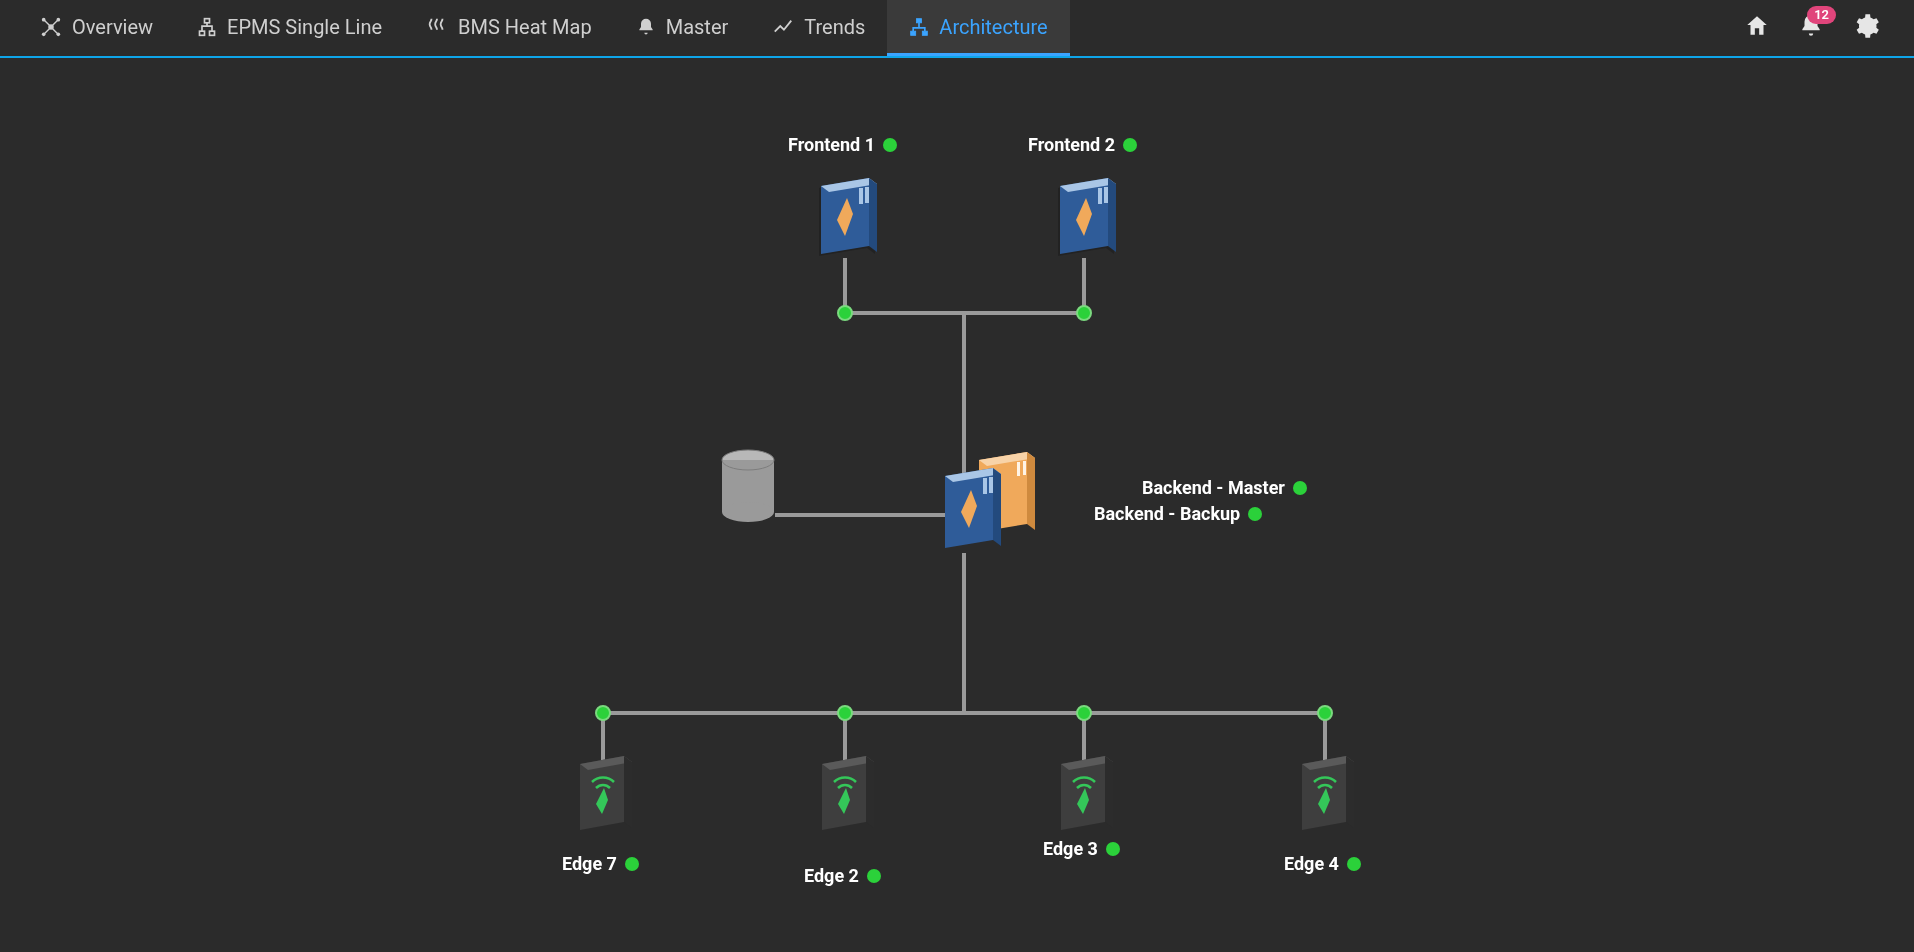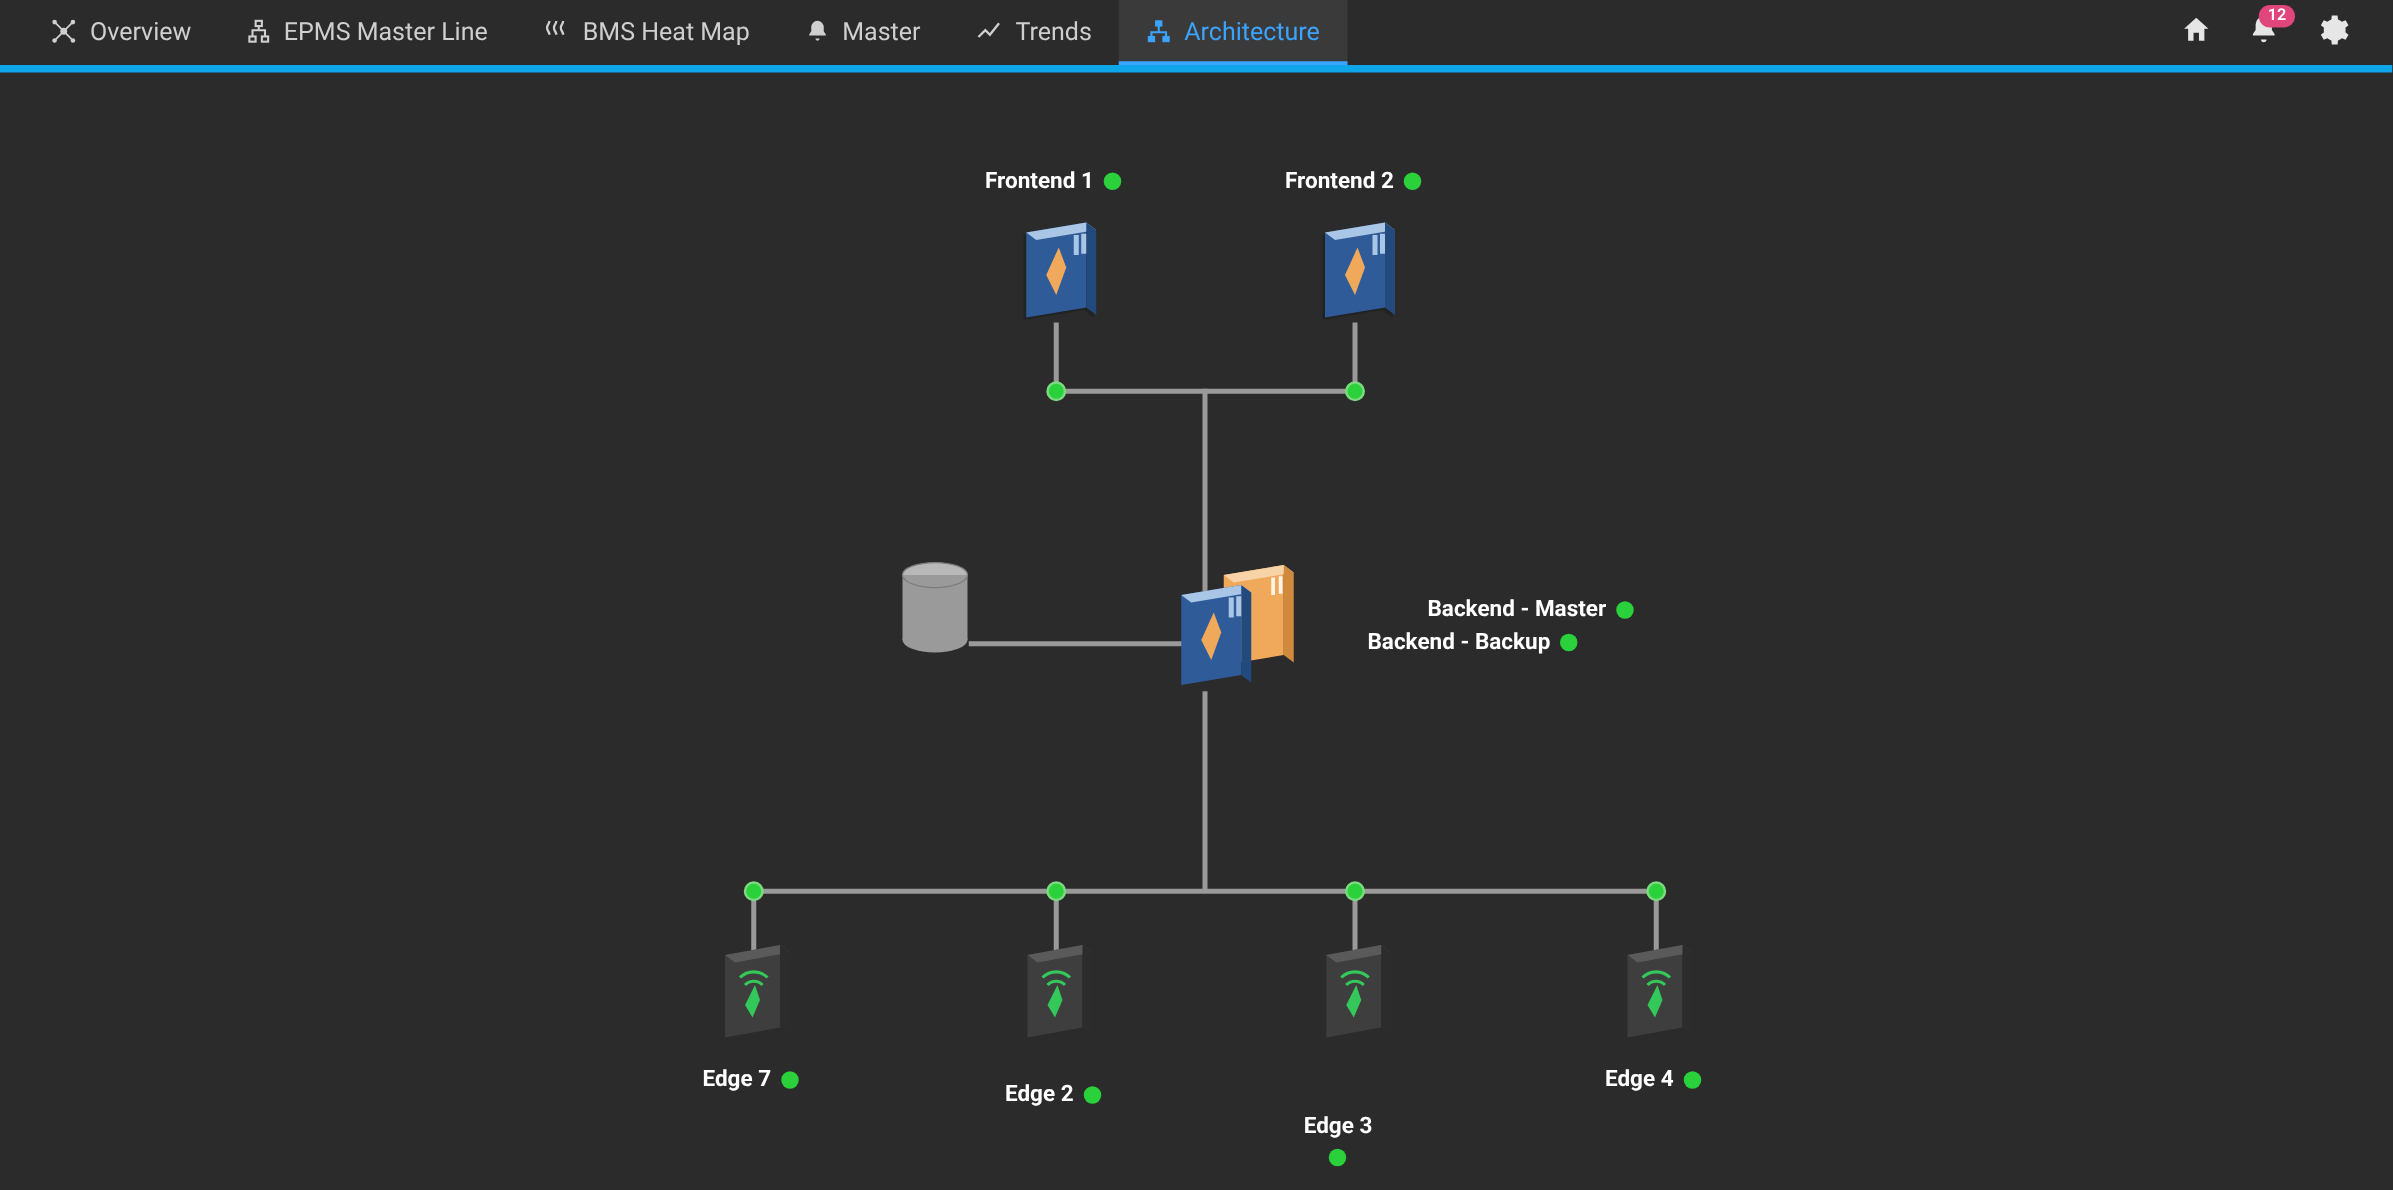--- a/index.html
+++ b/index.html
@@ -6,21 +6,21 @@
   html, body {
     width: 1914px; height: 952px; overflow: hidden;
     background: #2b2b2b; color: #d6d6d6;
     font-family: "Segoe UI", Roboto, Arial, sans-serif;
   }
   
   .topbar {
     height: 58px; width: 100%;
     display: flex; align-items: stretch;
     background: #2b2b2b;
-    border-bottom: 6px solid #0ea5e9;
+    border-bottom: 2px solid #0ea5e9;
     padding-left: 18px;
   }
   .nav-tabs { display: flex; align-items: stretch; }
   .nav-tab {
     display: flex; align-items: center; gap: 10px;
     padding: 0 22px; font-size: 20px; font-weight: 400;
     color: #cfcfcf; cursor: pointer; white-space: nowrap;
     border-bottom: 3px solid transparent;
   }
   .nav-tab .icon { display: inline-flex; }
@@ -93,21 +93,21 @@
 
     <div class="nav-tab">
       <span class="icon">
         <svg width="20" height="22" viewBox="0 0 24 24" fill="none" stroke="#cfcfcf" stroke-width="2">
             <rect x="9" y="2" width="6" height="5"></rect>
             <rect x="3" y="17" width="6" height="5"></rect>
             <rect x="15" y="17" width="6" height="5"></rect>
             <path d="M12 7v4M12 11H6v6M12 11h6v6"></path>
           </svg>
       </span>
-      <span>EPMS Master Line</span>
+      <span>EPMS Single Line</span>
     </div>
 
     <div class="nav-tab">
       <span class="icon">
         <svg width="22" height="22" viewBox="0 0 24 24" fill="none" stroke="#cfcfcf" stroke-width="2">
             <path d="M6 3c0 3-2 3-2 6s2 3 2 6M12 3c0 3-2 3-2 6s2 3 2 6M18 3c0 3-2 3-2 6s2 3 2 6"></path>
           </svg>
       </span>
       <span>BMS Heat Map</span>
     </div>
@@ -294,21 +294,21 @@
 
   <div class="edge-box" style="left:1053px; top:690px;">
     <svg width="70" height="90" viewBox="0 0 70 90">
       <polygon points="8,16 52,8 52,74 8,82" fill="#3e3e3e"></polygon>
       <polygon points="8,16 52,8 60,14 16,22" fill="#5a5a5a"></polygon>
       <polygon points="52,8 60,14 60,80 52,74" fill="#2c2c2c"></polygon>
       <path d="M20 34c6-6 16-6 22 0M24 40c4-4 10-4 14 0" stroke="#34c759" stroke-width="2.5" fill="none"></path>
       <path d="M24 56 L32 40 L36 52 L30 66Z" fill="#34c759"></path>
     </svg>
   </div>
-  <div class="node-label" style="left:1043px; top:832px;flex-direction:column;">
+  <div class="node-label" style="left:1043px; top:780px;">
     <span>Edge 3</span>
     <span class="status-dot"></span>
   </div>
 
   <div class="edge-box" style="left:1294px; top:690px;">
     <svg width="70" height="90" viewBox="0 0 70 90">
       <polygon points="8,16 52,8 52,74 8,82" fill="#3e3e3e"></polygon>
       <polygon points="8,16 52,8 60,14 16,22" fill="#5a5a5a"></polygon>
       <polygon points="52,8 60,14 60,80 52,74" fill="#2c2c2c"></polygon>
       <path d="M20 34c6-6 16-6 22 0M24 40c4-4 10-4 14 0" stroke="#34c759" stroke-width="2.5" fill="none"></path>

